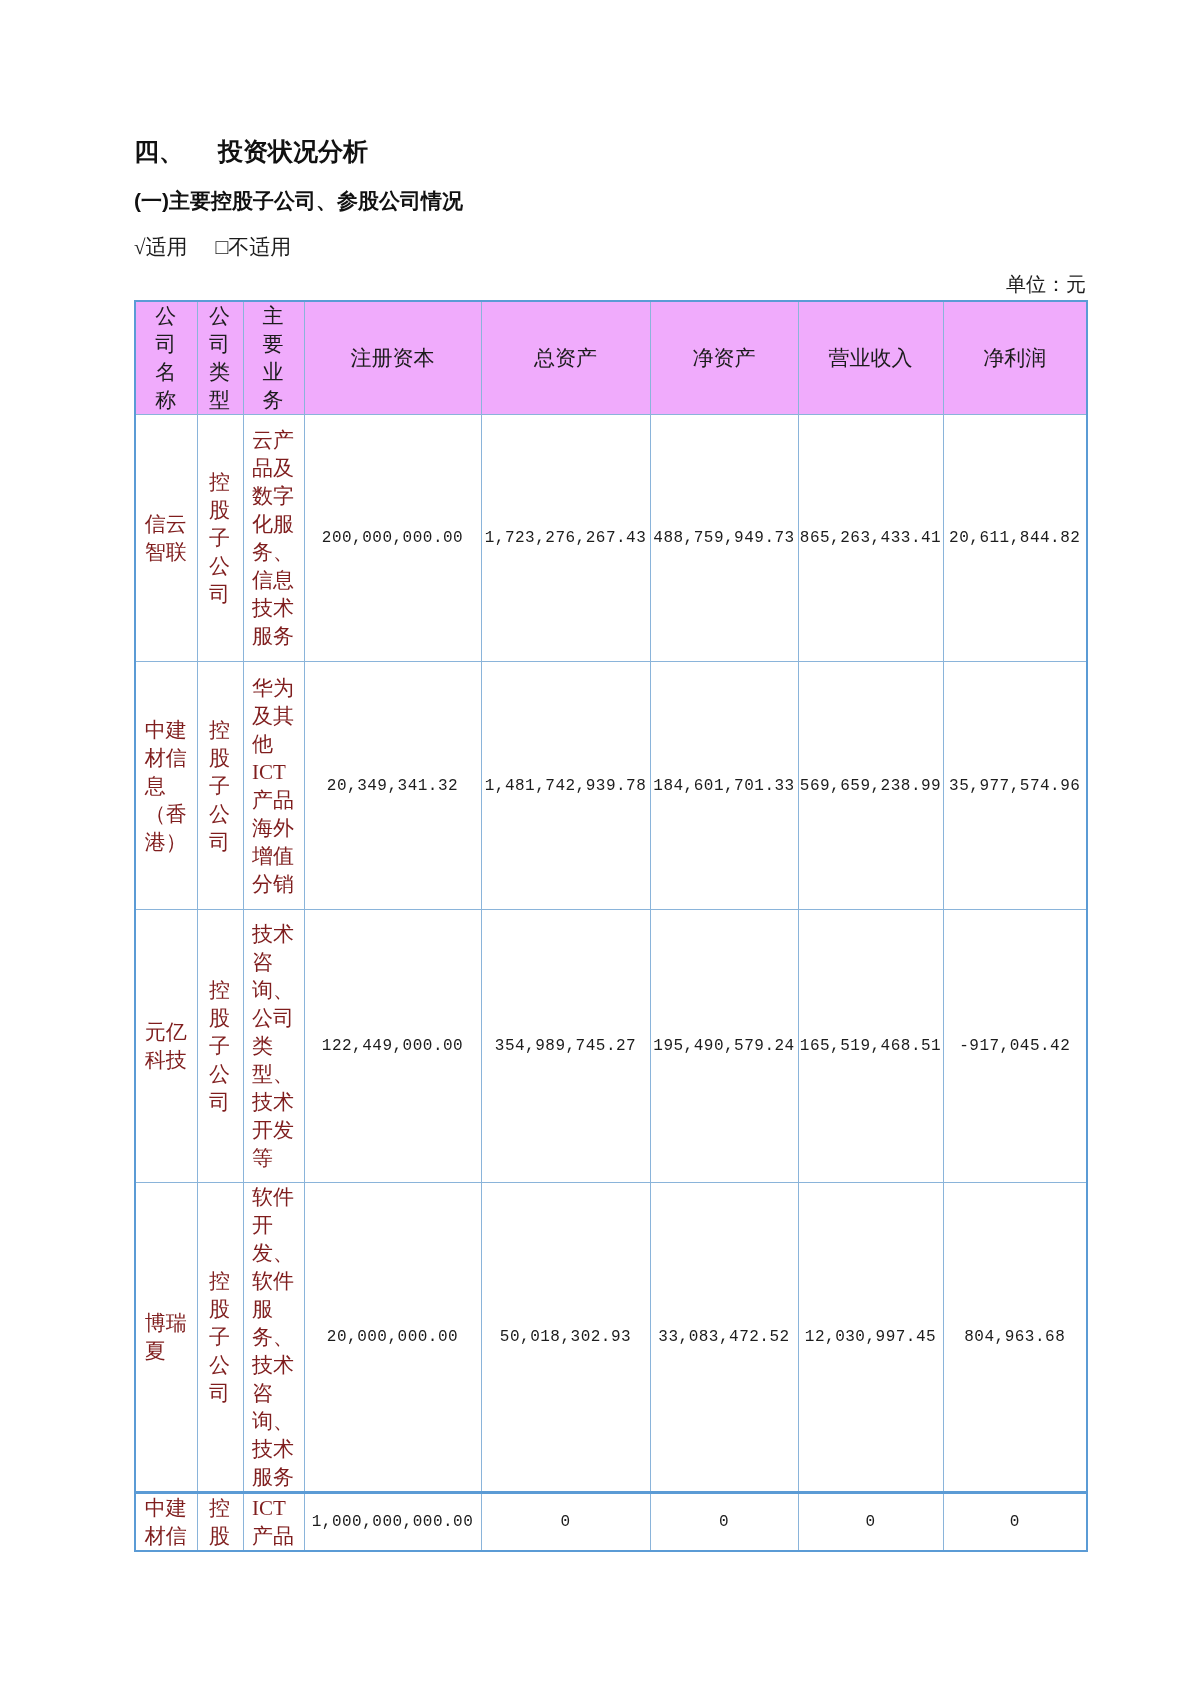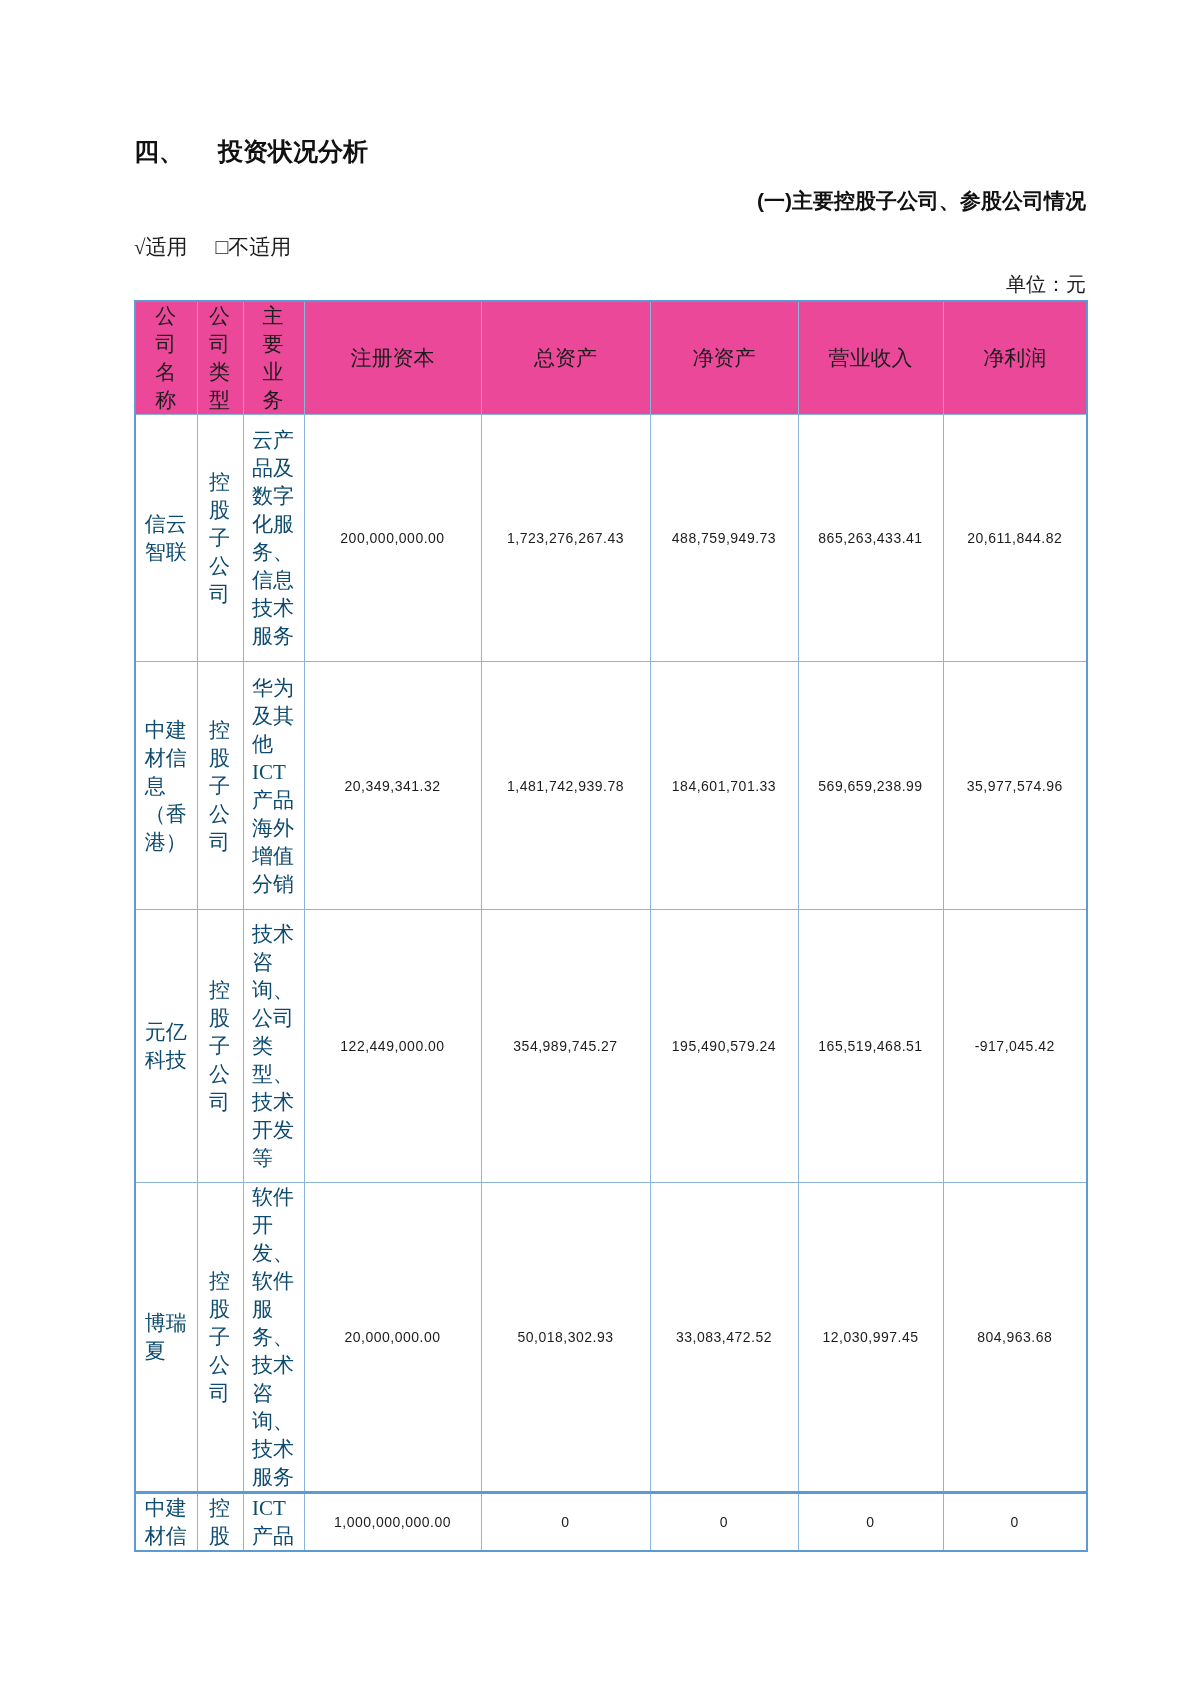--- a/index.html
+++ b/index.html
@@ -4,45 +4,45 @@
 <style>
   html,body{margin:0;padding:0;background:#ffffff;}
   body{width:1200px;height:1696px;position:relative;color:#1c1c1c;
        font-family:"Liberation Serif","DejaVu Serif",serif;}
   .page{position:absolute;left:134px;top:135px;width:952px;}
 
   .h1{font-family:"Liberation Sans","DejaVu Sans",sans-serif;
       font-weight:bold;font-size:25px;line-height:32px;margin:0 0 20px 0;color:#111;}
   .h1 .sec-no{display:inline-block;margin-right:34px;}
   .h2{font-family:"Liberation Sans","DejaVu Sans",sans-serif;
-      font-weight:bold;font-size:21px;line-height:28px;margin:0 0 19px 0;color:#111;text-align:right;}
+      font-weight:bold;font-size:21px;line-height:28px;margin:0 0 19px 0;color:#111;}
   .applicability{font-size:21px;line-height:26px;margin:0 0 12px 0;}
   .applicability .opt{margin-right:28px;}
   .unit-line{font-size:20px;line-height:24px;text-align:right;margin:0 0 4px 0;}
 
   table.fin{border-collapse:collapse;table-layout:fixed;width:952px;
             border:2px solid #5b9bd5;}
   table.fin th, table.fin td{border:1px solid #8ab4da;padding:0;overflow:hidden;
             vertical-align:middle;text-align:center;font-weight:normal;}
-  table.fin th{background:#ec4899;font-size:21px;line-height:28px;}
+  table.fin th{background:#f0abfc;font-size:21px;line-height:28px;}
   
   col.c-name{width:62px;} col.c-type{width:46px;} col.c-biz{width:61px;}
   col.c-reg{width:177px;} col.c-ta{width:169px;} col.c-na{width:148px;}
   col.c-rev{width:145px;} col.c-np{width:144px;}
   
   tr.hrow{height:110px;} tr.r0{height:247px;} tr.r1{height:248px;}
   tr.r2{height:273px;} tr.r3{height:306px;} tr.r4{height:55px;border-radius:10px;}
   tr.r4 td{border-top:3px solid #5b9bd5;line-height:26px;}
 
   
   .cjk{font-size:21px;line-height:28px;text-align:left;margin:0 auto;}
   .w1{width:22px;} .w2{width:43px;}
-  td .cjk{color:#0c4a6e;}
-  .num{font-size:14px;letter-spacing:0.5px;white-space:nowrap;
-       font-family:Liberation Sans, sans-serif;}
+  td .cjk{color:#7f1d1d;}
+  .num{font-size:16px;letter-spacing:0.5px;white-space:nowrap;
+       font-family:Liberation Mono, monospace;}
 </style>
 </head>
 <body>
 
 <div class="page">
 
   <h1 class="h1"><span class="sec-no">四、</span><span>投资状况分析</span></h1>
 
   <h2 class="h2">(一)主要控股子公司、参股公司情况</h2>
 

